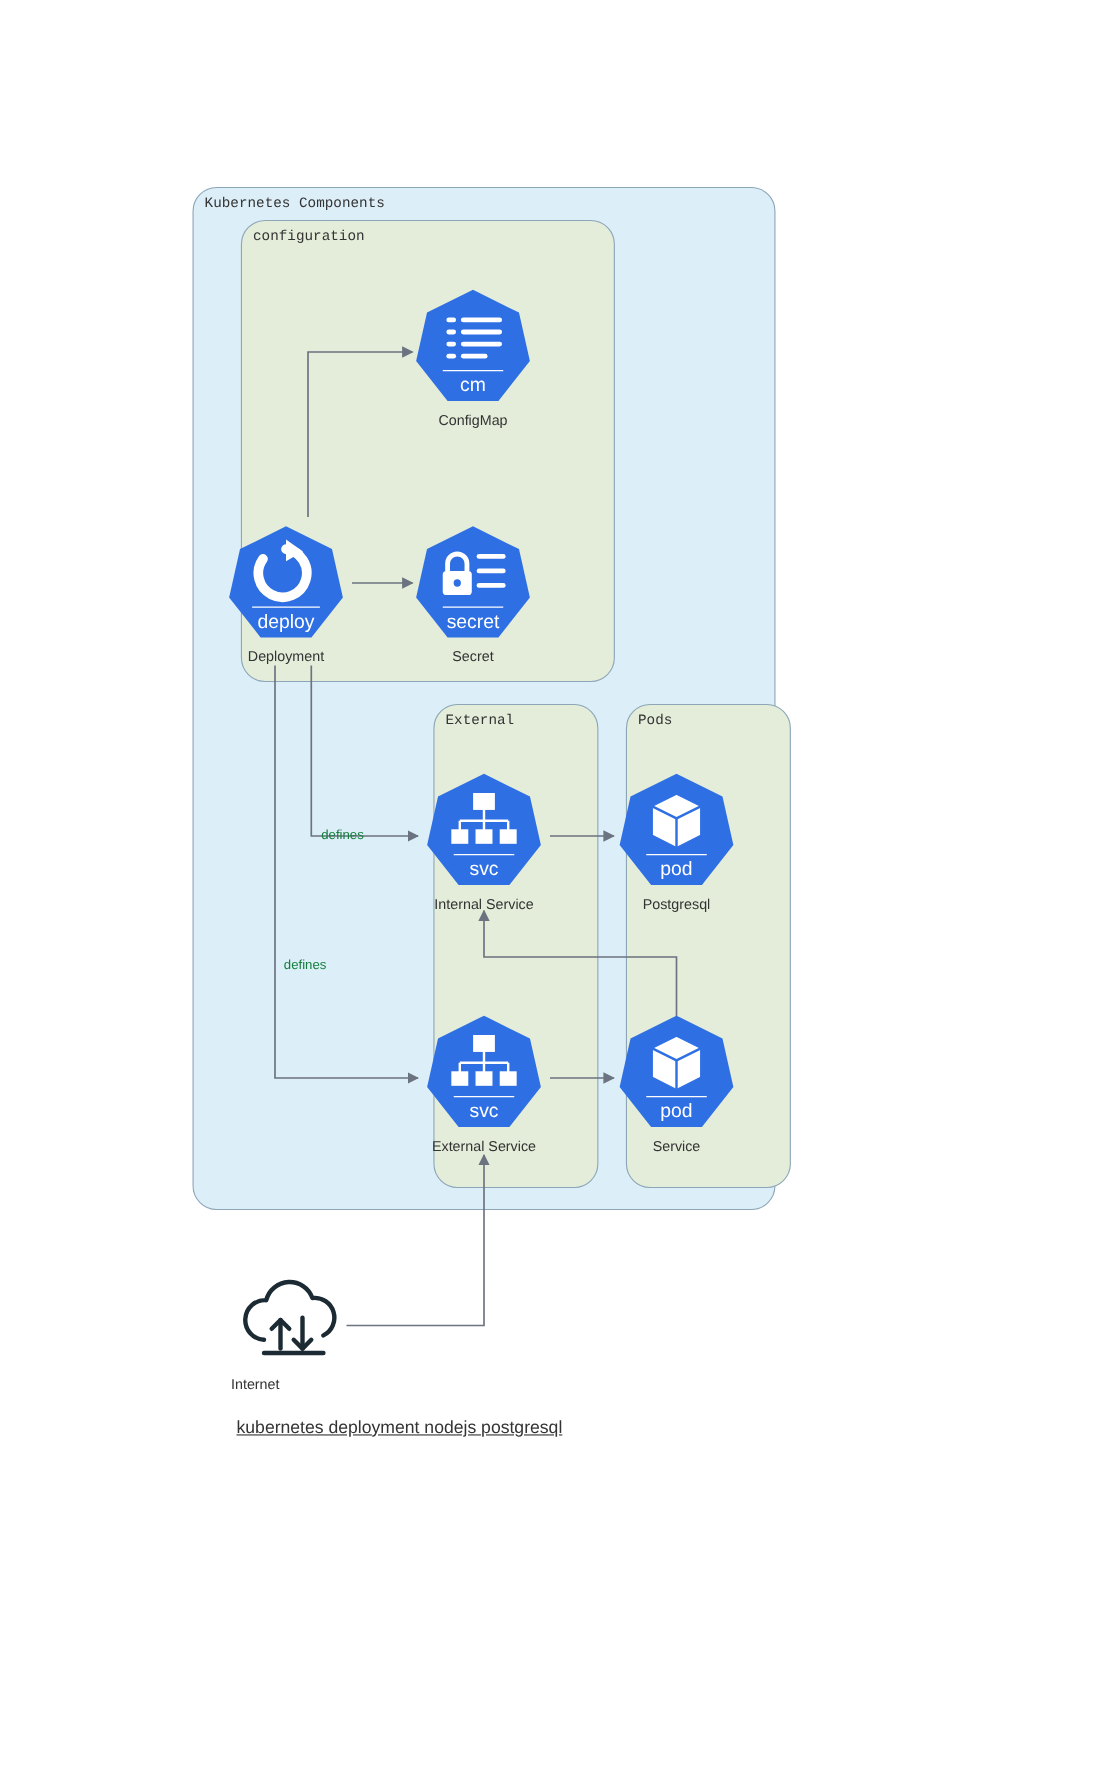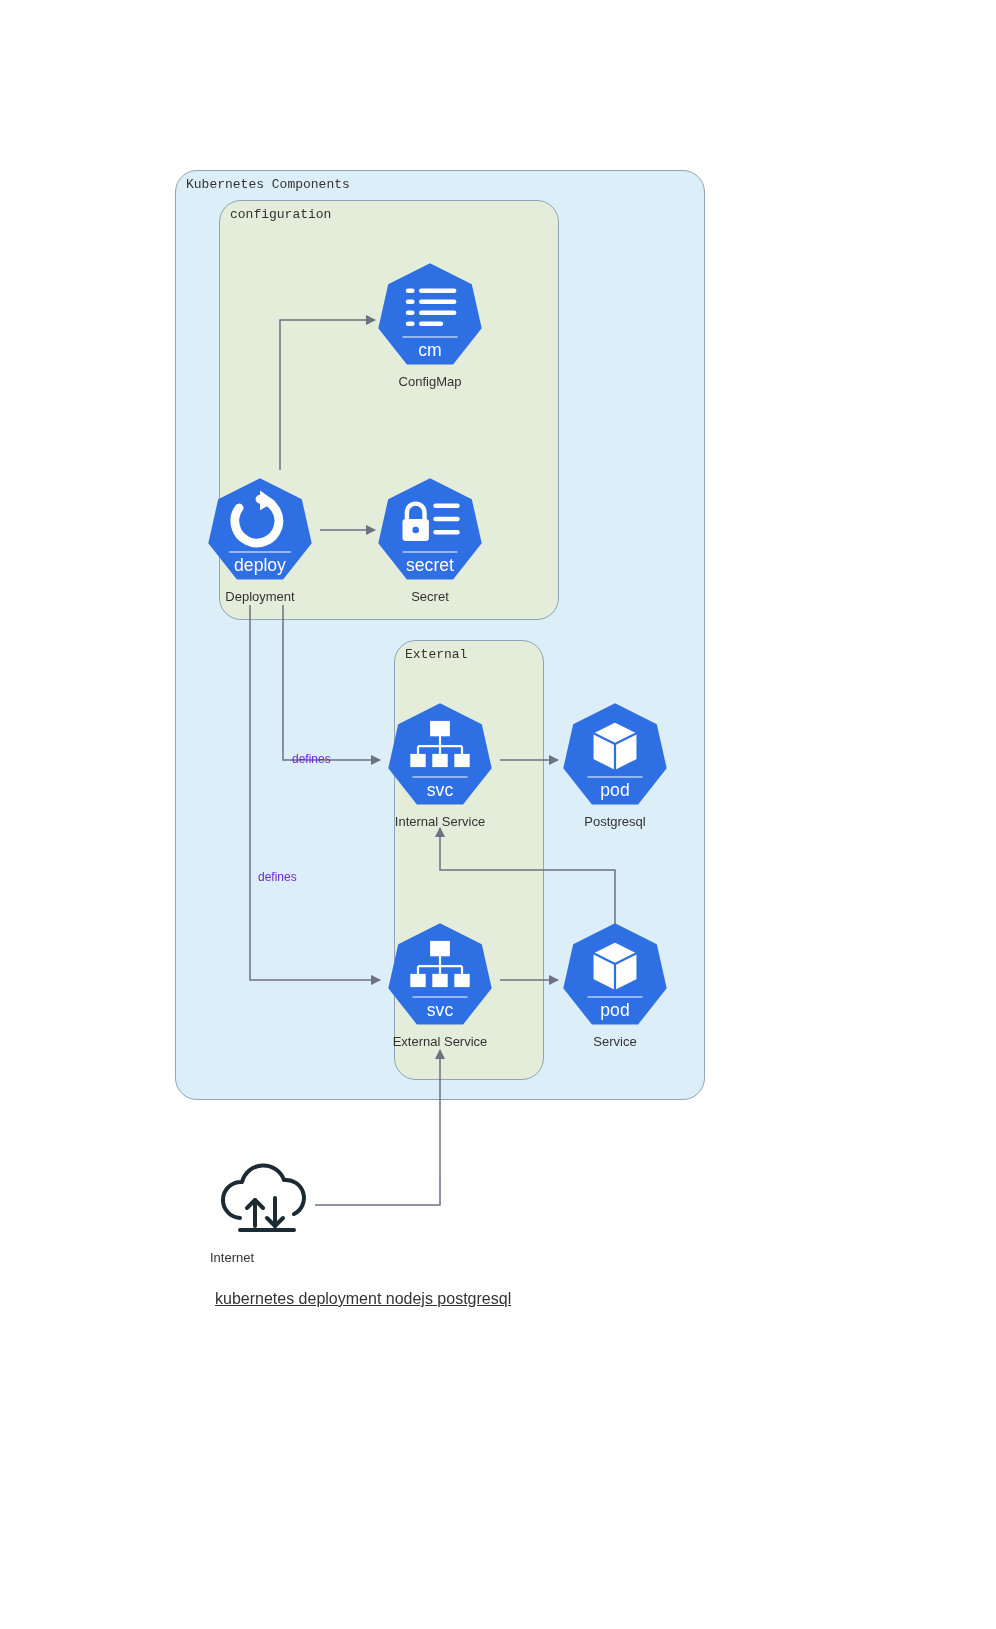--- a/index.html
+++ b/index.html
@@ -50,21 +50,21 @@
   }
   .badge-text {
     fill: #fff;
     font-size: 16px;
     text-anchor: middle;
     font-family: inherit;
   }
   .edge-label {
     position: absolute;
     font-size: 12px;
-    color: #6d28d9;
+    color: #15803d;
   }
   .footer-caption {
     position: absolute;
     font-size: 16px;
     color: #333;
     text-decoration: underline;
   }
   svg.lines {
     position: absolute;
     left: 0;
@@ -82,20 +82,23 @@
   </div>
 
   <div class="panel green-panel" style="left:190px; top:200px; width:340px; height:420px;">
     <div class="panel-label">configuration</div>
   </div>
 
   <div class="panel green-panel" style="left:365px; top:640px; width:150px; height:440px;">
     <div class="panel-label">External</div>
   </div>
 
+  <div class="panel green-panel" style="left:540px; top:640px; width:150px; height:440px;">
+    <div class="panel-label">Pods</div>
+  </div>
 
   <svg class="lines" width="996" height="1629">
     <defs>
       <marker id="arrow" viewBox="0 0 10 10" refX="9" refY="5" markerWidth="7" markerHeight="7" orient="auto-start-reverse">
         <path d="M 0 0 L 10 5 L 0 10 z" fill="#6b7280"></path>
       </marker>
     </defs>
     <g stroke="#6b7280" stroke-width="1.5" fill="none">
 
       <path d="M 280 470 L 280 320 L 375 320" marker-end="url(#arrow)"></path>

